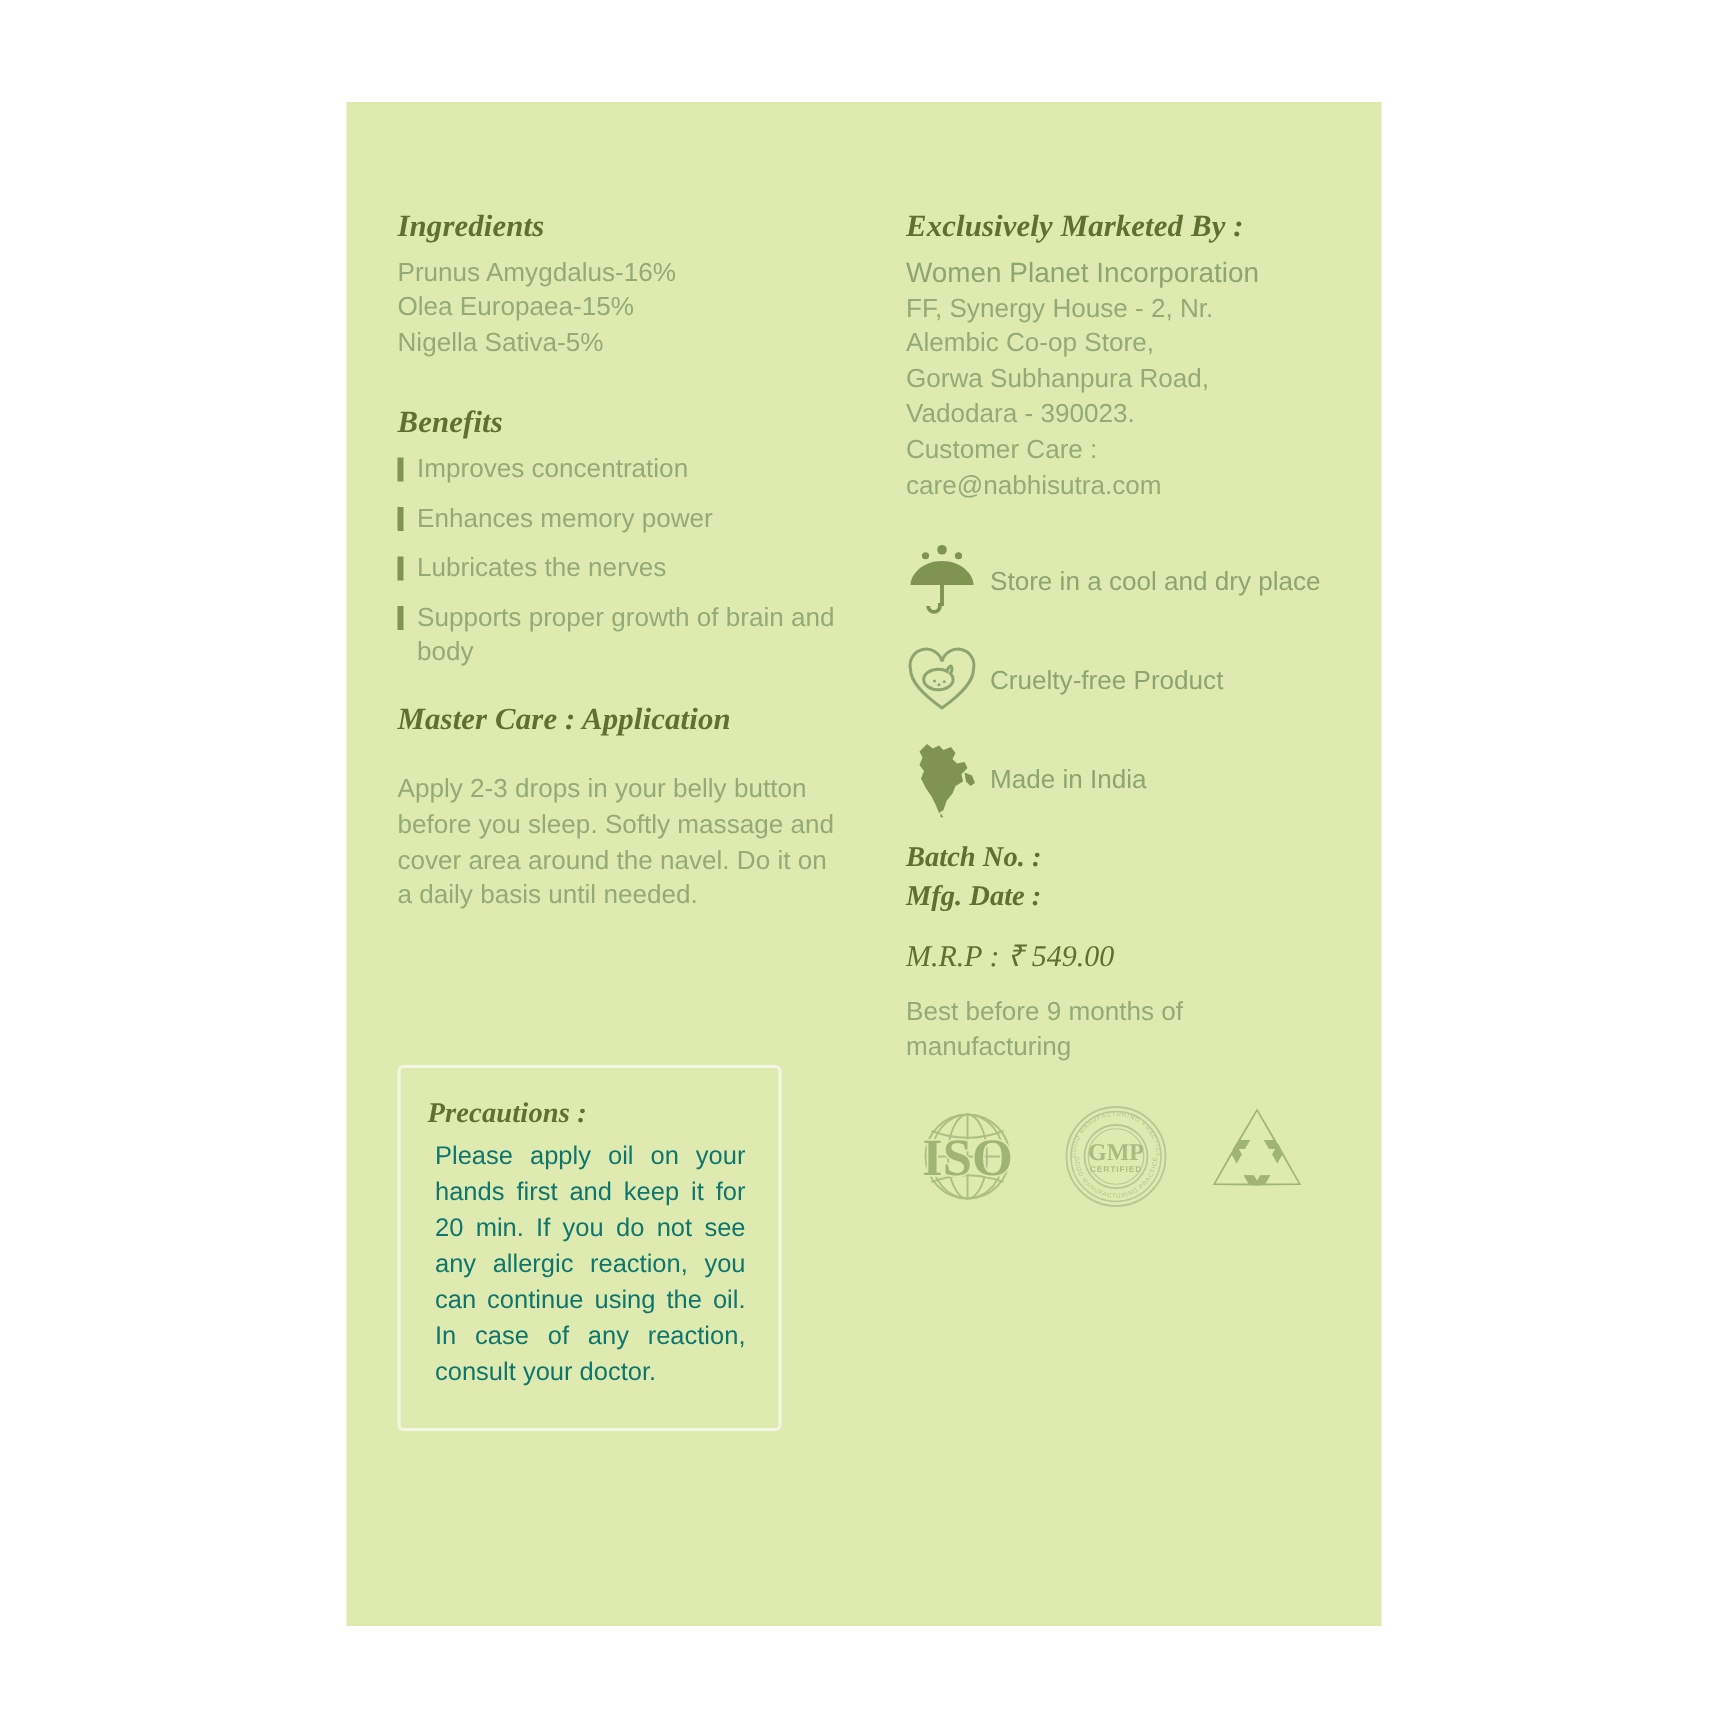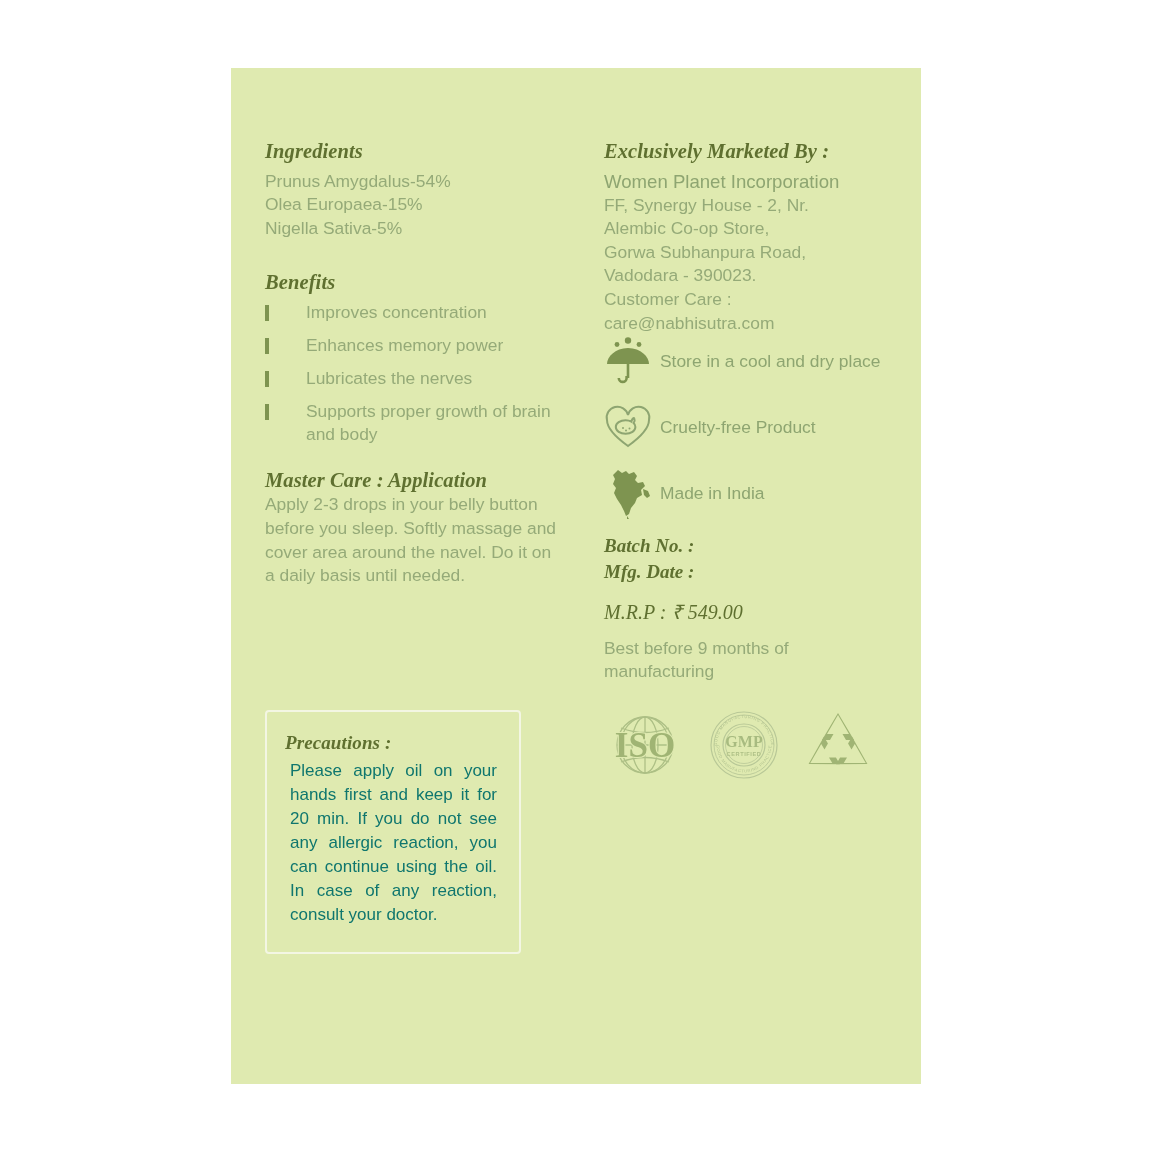--- a/index.html
+++ b/index.html
@@ -78,26 +78,26 @@
     margin-bottom: 10px;
   }
   .benefit-item .bar {
     position: absolute;
     left: 0;
     top: 4px;
     width: 4px;
     height: 16px;
     background: #7e9450;
   }
-  .benefit-item .b-text { display: block; margin-left: 28px; }
+  .benefit-item .b-text { display: block; }
 
   .benefits { margin-bottom: 23px; }
 
   .mastercare { margin-bottom: 0; }
-  .mastercare .heading { margin-bottom: 1px; }
+  .mastercare .heading { margin-bottom: 22px; }
 
   .precautions-box {
     position: absolute;
     left: 34px;
     top: 642px;
     width: 256px;
     padding: 20px 17px 20px 18px;
     border: 2px solid #f3f6e3;
     border-radius: 4px;
     box-sizing: border-box;
@@ -106,21 +106,21 @@
   .prec-text {
     font-family: "Liberation Sans", sans-serif;
     font-size: 17px;
     line-height: 24px;
     color: #0f766e;
     text-align: justify;
     margin: 5px;
   }
 
   
-  .marketed { }
+  .marketed { margin-bottom: 26px; }
   .marketed .heading { margin-bottom: 6px; }
   .company-name {
     font-family: "Liberation Sans", sans-serif;
     font-size: 18.6px;
     line-height: 24px;
     color: #8ea571;
     margin: 0 0 0 0;
     white-space: nowrap;
   }
   .addr-line { white-space: nowrap; }
@@ -187,21 +187,21 @@
 <body>
 
 <div class="page">
   <div class="label-card">
 
     <div class="col-left">
 
       <div class="block ingredients">
         <div class="heading">Ingredients</div>
         <p class="body-text">
-          <span class="ing-line">Prunus Amygdalus-54%</span><br>
+          <span class="ing-line">Prunus Amygdalus-16%</span><br>
           <span class="ing-line">Olea Europaea-15%</span><br>
           <span class="ing-line">Nigella Sativa-5%</span>
         </p>
       </div>
 
       <div class="block benefits">
         <div class="heading">Benefits</div>
         <ul class="benefits-list">
           <li class="benefit-item">
             <span class="bar"></span>

